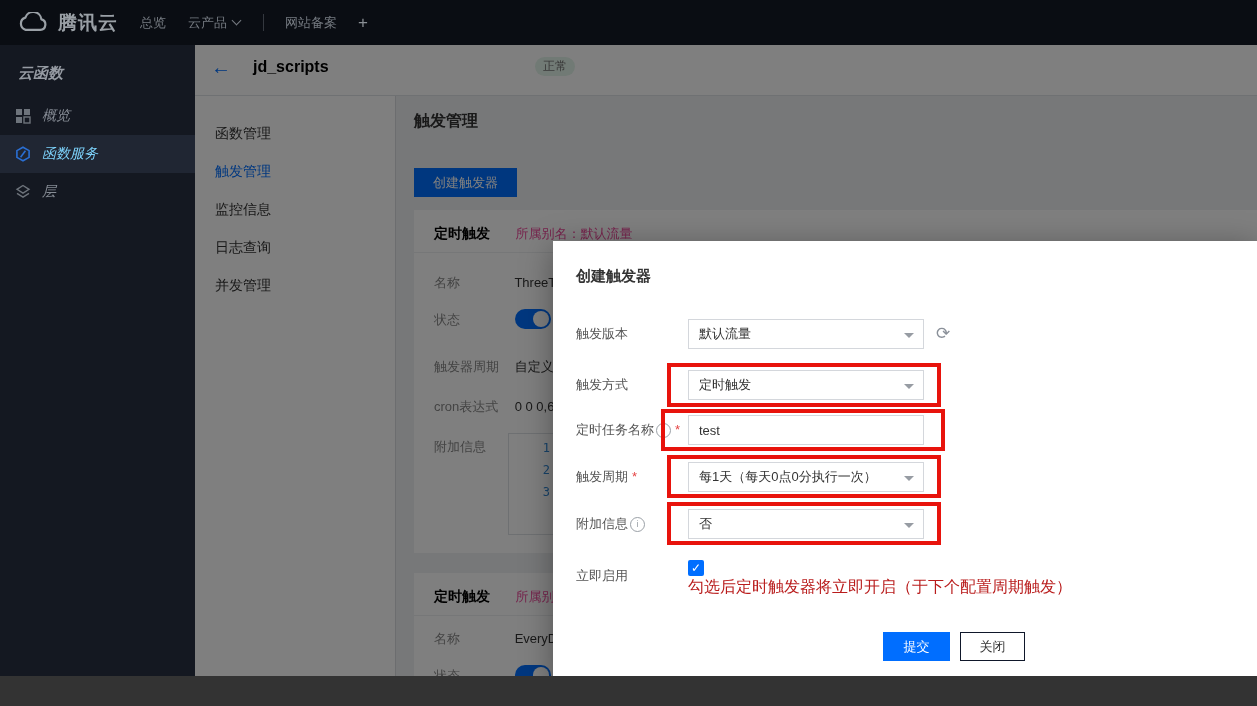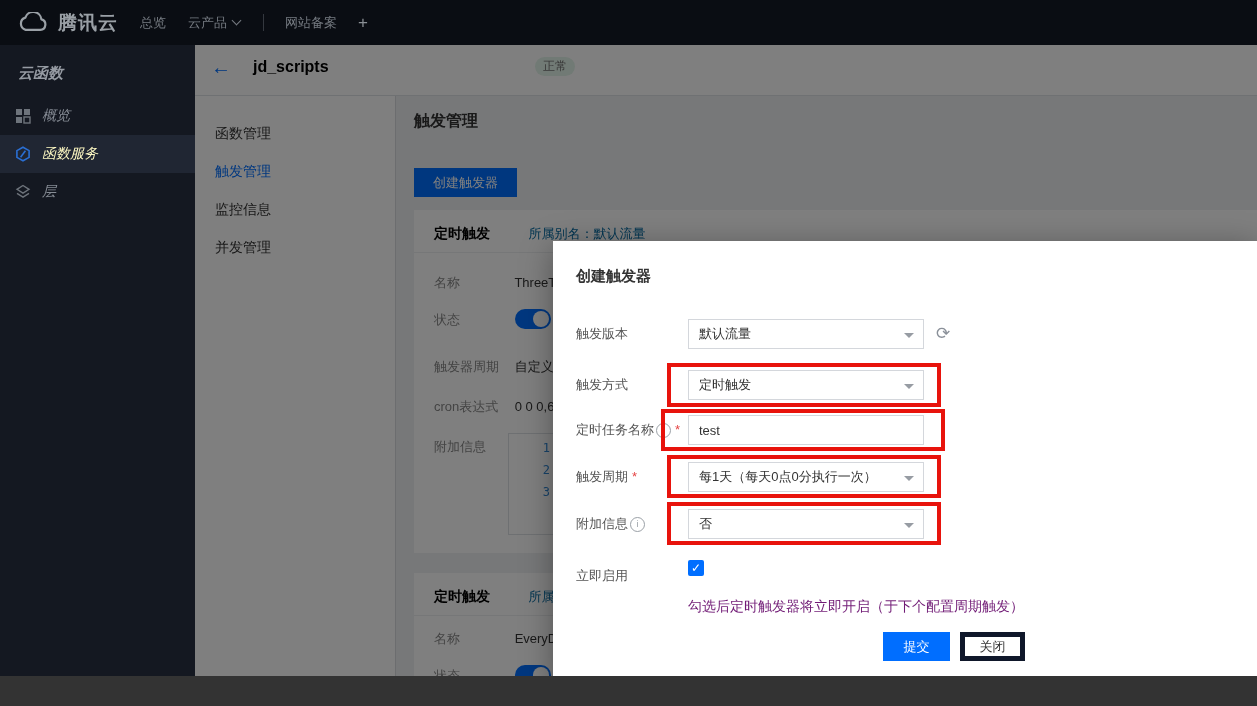--- a/index.html
+++ b/index.html
@@ -11,21 +11,21 @@
          color:#9aa0a6;font-size:19px;font-weight:bold;letter-spacing:1px;}
   .topnav-item{position:absolute;top:0;height:45px;line-height:45px;color:#767b82;font-size:13px;cursor:pointer;}
   .topnav-divider{position:absolute;left:263px;top:14px;width:1px;height:17px;background:#34383f;}
   .chev{display:inline-block;width:6px;height:6px;border-right:1px solid #767b82;border-bottom:1px solid #767b82;
         transform:rotate(45deg);margin-left:6px;vertical-align:3px;}
   .plus{font-size:17px;color:#8a8f95;}
   
   .sidebar{position:absolute;left:0;top:45px;width:195px;height:661px;background:#141821;z-index:30;font-style:italic;}
   .sidebar-title{height:52px;line-height:56px;padding-left:18px;color:#969ba3;font-size:15px;font-weight:bold;}
   .side-item{height:38px;display:flex;align-items:center;gap:11px;padding-left:15px;color:#868c95;font-size:14px;cursor:pointer;}
-  .side-item.active{background:#202633;color:#fef9c3;}
+  .side-item.active{background:#202633;color:#7dd3fc;}
   .side-icon{width:16px;height:16px;flex:0 0 16px;}
   
   .fn-header{position:absolute;left:195px;top:45px;right:0;height:50px;background:#fff;border-bottom:1px solid #dfe2e6;z-index:1;}
   .back-arrow{position:absolute;left:16px;top:11px;font-size:20px;font-weight:bold;color:#006eff;cursor:pointer;}
   .fn-name{position:absolute;left:58px;top:13px;font-size:16px;font-weight:bold;color:#000;}
   .fn-badge{position:absolute;left:340px;top:12px;height:19px;line-height:19px;padding:0 8px;border-radius:10px;
             background:#e3f5ea;color:#737373;font-size:12px;}
   
   .subnav{position:absolute;left:195px;top:96px;width:200px;bottom:0;background:#fff;border-right:1px solid #d8dbdf;z-index:1;padding-top:18px;}
   .subnav-item{height:38px;line-height:38px;padding-left:20px;font-size:14px;color:#333;cursor:pointer;}
@@ -33,21 +33,21 @@
   
   .content{position:absolute;left:396px;top:96px;right:0;bottom:0;background:#eef0f3;z-index:1;}
   .page-title{position:absolute;left:18px;top:15px;font-size:16px;font-weight:bold;color:#333;}
   .create-btn{position:absolute;left:18px;top:72px;height:29px;line-height:29px;padding:0 19px;background:#006eff;
               color:#fff;font-size:13px;border:none;cursor:pointer;}
   .card{position:absolute;left:18px;right:0;background:#fff;}
   .card1{top:114px;height:343px;}
   .card2{top:477px;height:229px;}
   .card-head{position:absolute;left:20px;top:14px;white-space:nowrap;}
   .card-type{font-size:14px;font-weight:bold;color:#000;}
-  .card-alias{font-size:13px;color:#0369a1;margin-left:34px;}
+  .card-alias{font-size:13px;color:#ec4899;margin-left:21px;}
   .card-head-line{position:absolute;left:0;right:0;top:42px;height:1px;background:#eceef0;}
   .crow{position:absolute;left:20px;font-size:13px;color:#333;white-space:nowrap;}
   .crow .lab{display:inline-block;width:77px;color:#888;}
   .toggle{position:relative;display:inline-block;width:36px;height:20px;border-radius:10px;background:#006eff;
           vertical-align:-5px;cursor:pointer;}
   .knob{position:absolute;right:2px;top:2px;width:16px;height:16px;border-radius:50%;background:#fff;}
   .code-box{position:absolute;left:94px;top:223px;width:440px;height:100px;border:1px solid #dde0e4;background:#fff;}
   .ln{width:41px;text-align:right;line-height:22px;font-family:"DejaVu Sans Mono",monospace;font-size:12px;color:#2f86d4;}
   .code-box .ln:first-child{margin-top:3px;}
   
@@ -66,25 +66,25 @@
           color:#9aa0a6;font-size:9px;text-align:center;vertical-align:1px;margin-left:2px;font-style:normal;}
   .req{color:#e54545;margin-left:4px;}
   .refresh{position:absolute;left:383px;top:83px;font-size:17px;color:#8a9099;cursor:pointer;line-height:20px;}
   .redbox{position:absolute;border:4px solid #e8130c;z-index:5;pointer-events:none;}
   .rb-type {left:114px;top:122px;width:266px;height:36px;}
   .rb-task {left:108px;top:168px;width:276px;height:34px;}
   .rb-cycle{left:114px;top:214px;width:266px;height:35px;}
   .rb-extra{left:114px;top:261px;width:266px;height:35px;}
   .checkbox{position:absolute;left:135px;top:319px;width:16px;height:16px;background:#006eff;border-radius:2px;
             color:#fff;font-size:12px;line-height:16px;text-align:center;cursor:pointer;}
-  .enable-hint{position:absolute;left:135px;top:357px;font-size:14px;color:#701a75;}
+  .enable-hint{position:absolute;left:135px;top:336px;font-size:16px;color:#b91c1c;}
   .btn-submit{position:absolute;left:330px;top:391px;width:67px;height:29px;background:#006eff;color:#fff;
               border:none;font-size:13px;cursor:pointer;}
   .btn-close{position:absolute;left:407px;top:391px;width:65px;height:29px;background:#fff;color:#333;
-             border:5px solid #0f172a;box-sizing:border-box;font-size:13px;cursor:pointer;text-align:center;}
+             border:1px solid #0f172a;box-sizing:border-box;font-size:13px;cursor:pointer;text-align:center;}
 </style>
 </head>
 <body>
 
 <div class="stage">
 
   <div class="topbar">
     <div class="brand">
       <svg class="cloud" width="33" height="22" viewBox="0 0 36 24">
         <path d="M10.5 19.5 h16 a5.8 5.8 0 0 0 1.2 -11.4 A9 9 0 0 0 10.2 6.1 7 7 0 0 0 10.5 19.5 Z" fill="none" stroke="#9aa0a6" stroke-width="2.4" stroke-linejoin="round"></path>
@@ -128,20 +128,21 @@
   <div class="fn-header">
     <span class="back-arrow">←</span>
     <span class="fn-name">jd_scripts</span>
     <span class="fn-badge">正常</span>
   </div>
 
   <div class="subnav">
     <div class="subnav-item">函数管理</div>
     <div class="subnav-item active">触发管理</div>
     <div class="subnav-item">监控信息</div>
+    <div class="subnav-item">日志查询</div>
     <div class="subnav-item">并发管理</div>
   </div>
 
   <div class="content">
     <div class="page-title">触发管理</div>
     <button class="create-btn">创建触发器</button>
 
     <div class="card card1">
       <div class="card-head">
         <span class="card-type">定时触发</span>

